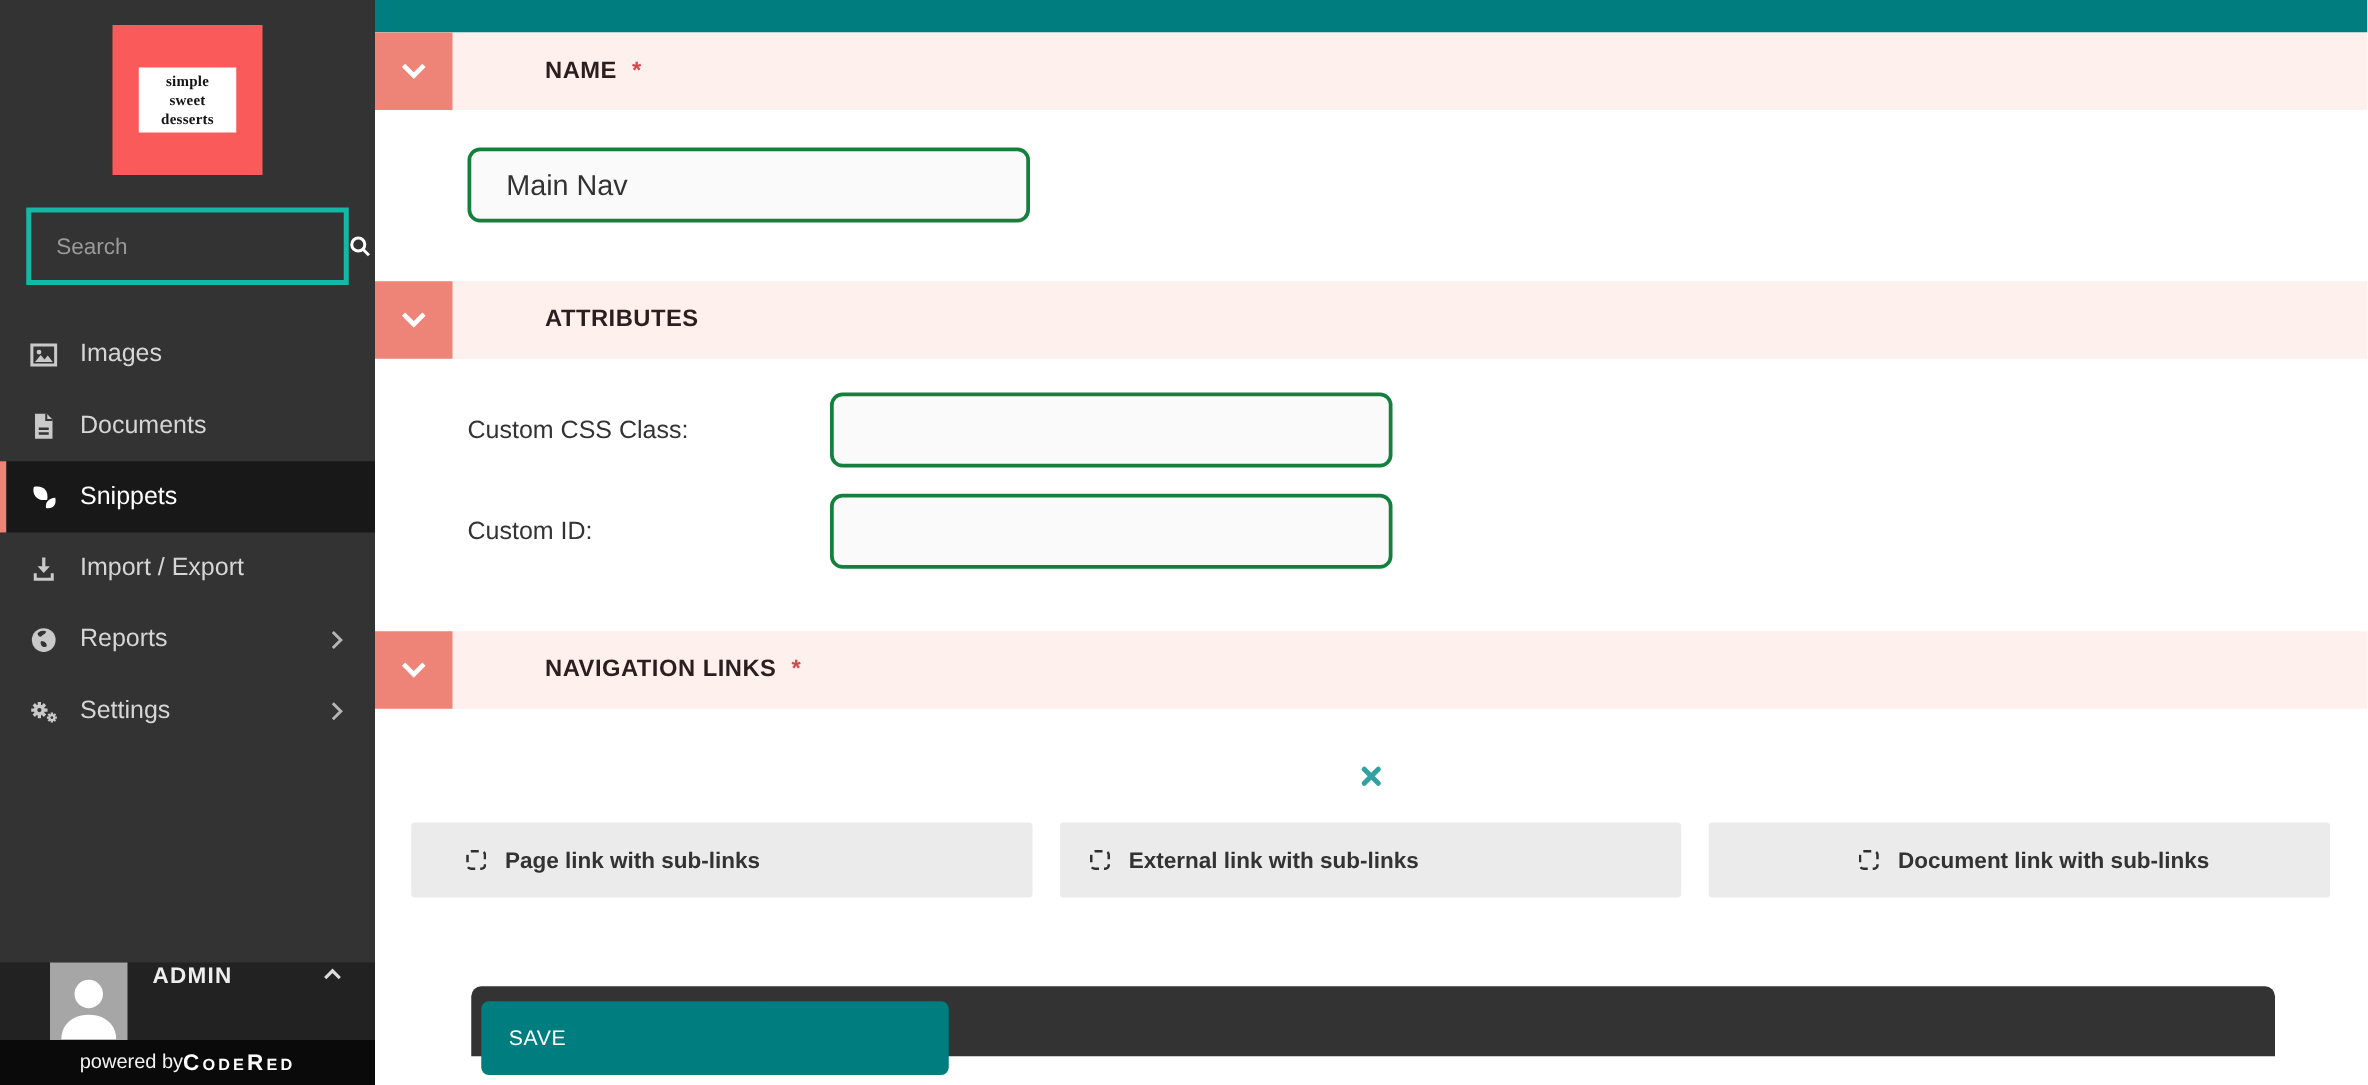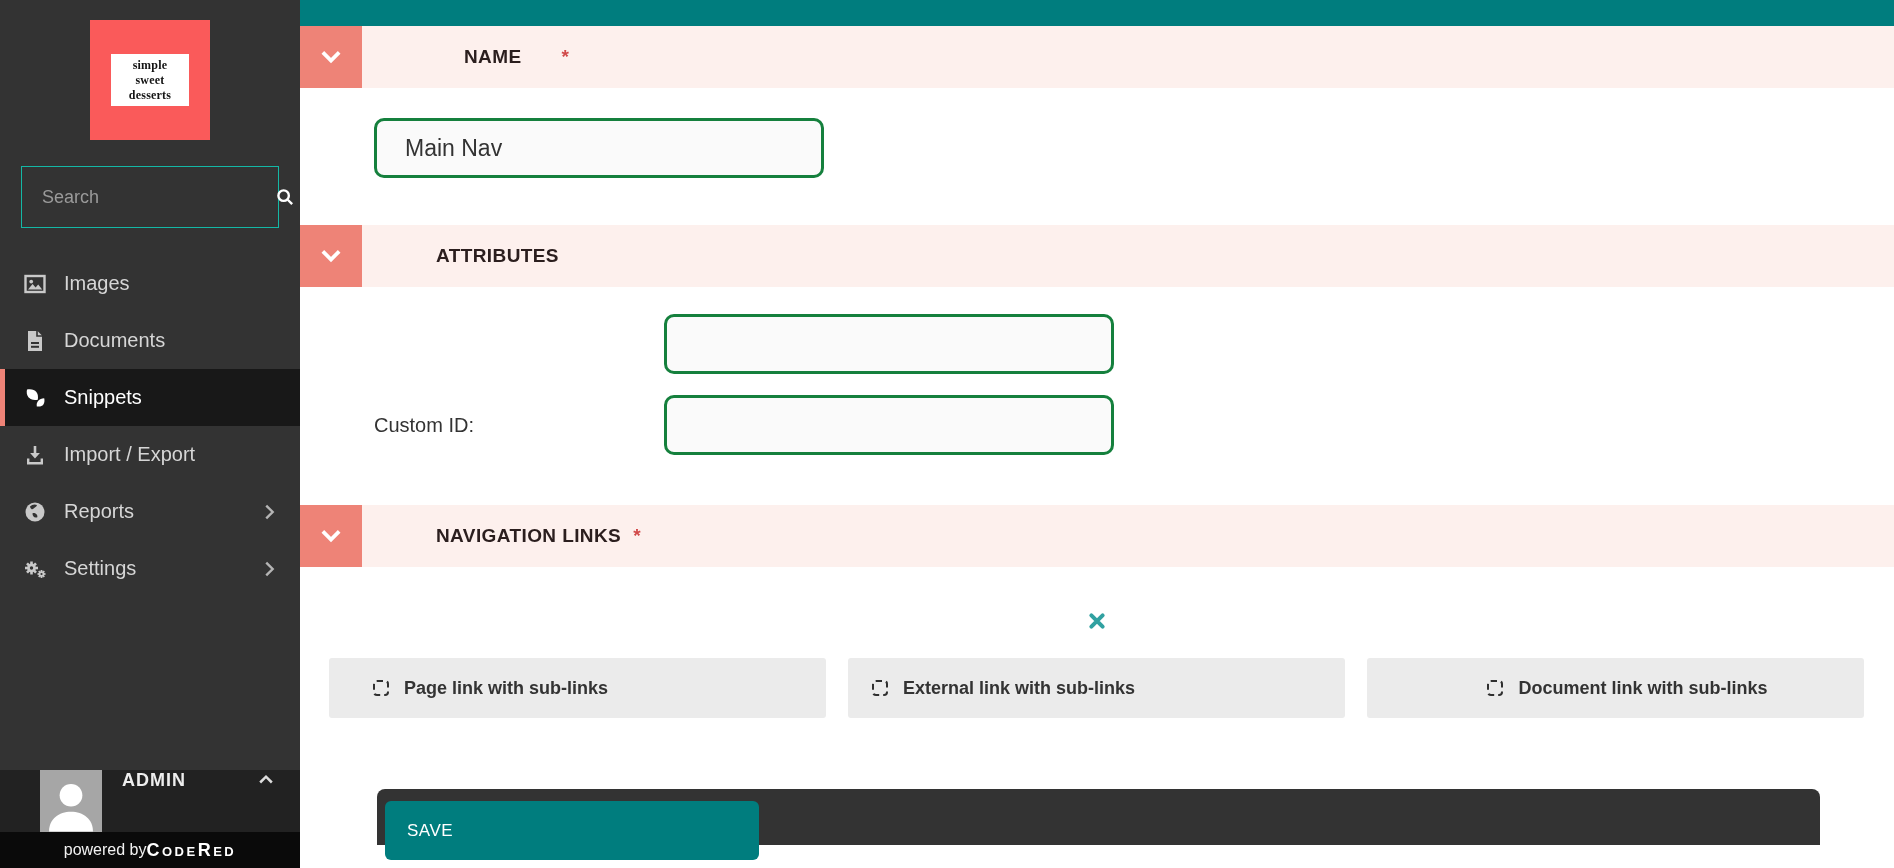--- a/index.html
+++ b/index.html
@@ -9,21 +9,21 @@
 
   
   .sidebar { position:absolute; left:0; top:0; width:300px; height:868px; background:#333333; }
   .logo { position:absolute; left:90px; top:20px; width:120px; height:120px; background:#fa5a5a;
     display:flex; align-items:center; justify-content:center; cursor:pointer; }
   .logo-inner { width:78px; height:52px; background:#fff; display:flex; flex-direction:column;
     align-items:center; justify-content:center; }
   .logo-inner span { font-family:"Liberation Serif", serif; font-weight:bold; font-size:12px;
     line-height:15px; color:#141414; letter-spacing:.2px; }
   .search-box { position:absolute; left:21px; top:166px; width:258px; height:62px;
-    border:1px solid #14b8a6; display:flex; align-items:center; }
+    border:4px solid #14b8a6; display:flex; align-items:center; }
   .search-box input { flex:1; background:transparent; border:none; outline:none; color:#cfcfcf;
     font-size:18px; padding-left:20px; font-family:"Liberation Sans", sans-serif; }
   .search-box input::placeholder { color:#9a9a9a; }
   .search-btn { width:46px; height:100%; background:transparent; border:none; cursor:pointer;
     display:flex; align-items:center; justify-content:center; }
   .menu { position:absolute; left:0; top:255px; width:300px; }
   .menu-item { position:relative; height:57px; display:flex; align-items:center; padding-left:22px;
     color:#d6d6d6; cursor:pointer; }
   .menu-item .mi-icon { width:26px; height:26px; color:#c9c9c9; flex:0 0 26px;
     display:flex; align-items:center; justify-content:center; }
@@ -210,21 +210,21 @@
     <div class="powered">
       <span class="pfx">powered by</span>
       <span class="brand">CodeRed</span>
     </div>
   </nav>
 
   <main class="main">
 
     <div class="topbar"></div>
 
-    <div class="sec-hdr" style="top:26px;gap:28px;">
+    <div class="sec-hdr" style="top:26px;">
       <button class="sec-toggle">
         <span>
           <svg width="28" height="28" viewBox="0 0 24 24" fill="none" stroke="#ffffff" stroke-width="3.2">
             <polyline points="5 8 12 15 19 8"></polyline>
           </svg>
         </span>
       </button>
       <span class="sec-title">NAME</span>
       <span class="req">*</span>
     </div>
@@ -235,20 +235,21 @@
       <button class="sec-toggle">
         <span>
           <svg width="28" height="28" viewBox="0 0 24 24" fill="none" stroke="#ffffff" stroke-width="3.2">
             <polyline points="5 8 12 15 19 8"></polyline>
           </svg>
         </span>
       </button>
       <span class="sec-title">ATTRIBUTES</span>
     </div>
 
+    <label class="fld-label" style="left:74px; top:314px;">Custom CSS Class:</label>
     <input class="txt-input" style="left: 364px; top: 314px; width: 450px;" type="text" value="">
 
     <label class="fld-label" style="left:74px; top:395px;">Custom ID:</label>
     <input class="txt-input" style="left: 364px; top: 395px; width: 450px;" type="text" value="">
 
     <div class="sec-hdr" style="top:505px;">
       <button class="sec-toggle">
         <span>
           <svg width="28" height="28" viewBox="0 0 24 24" fill="none" stroke="#ffffff" stroke-width="3.2">
             <polyline points="5 8 12 15 19 8"></polyline>

